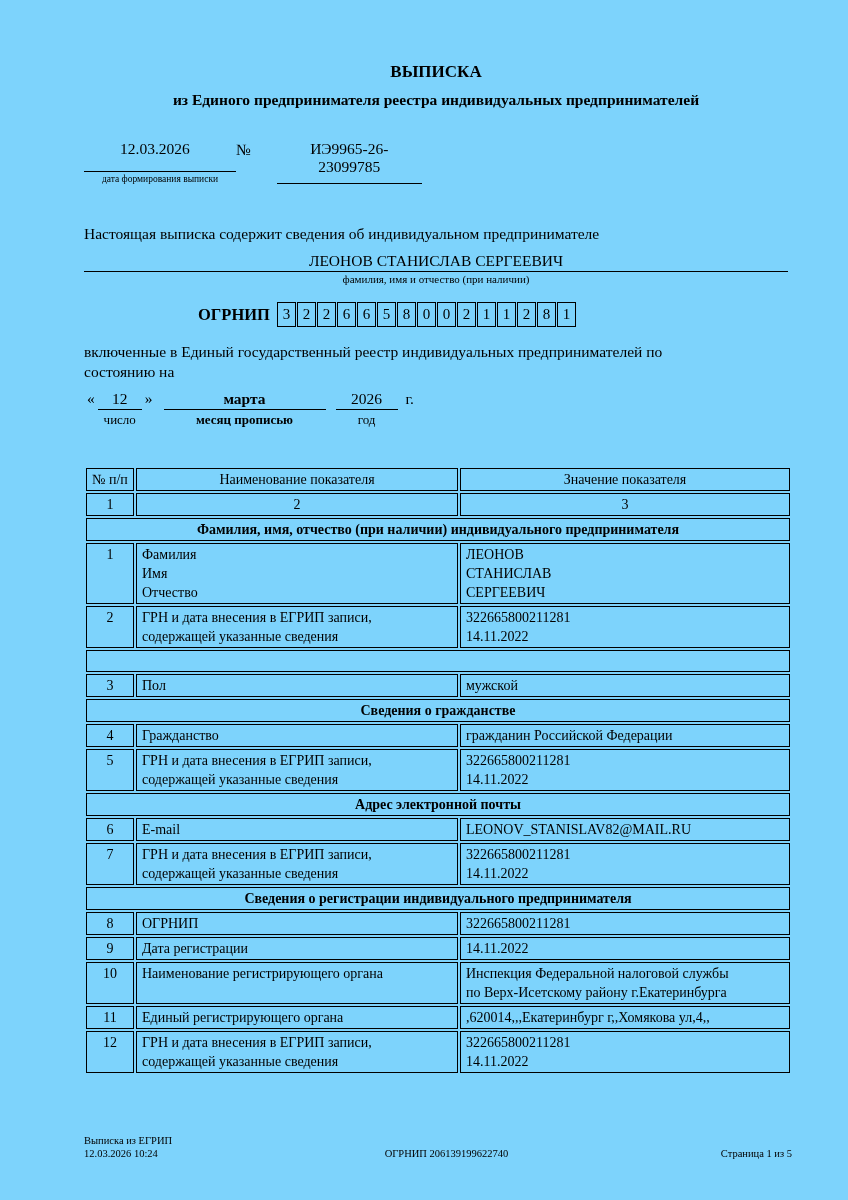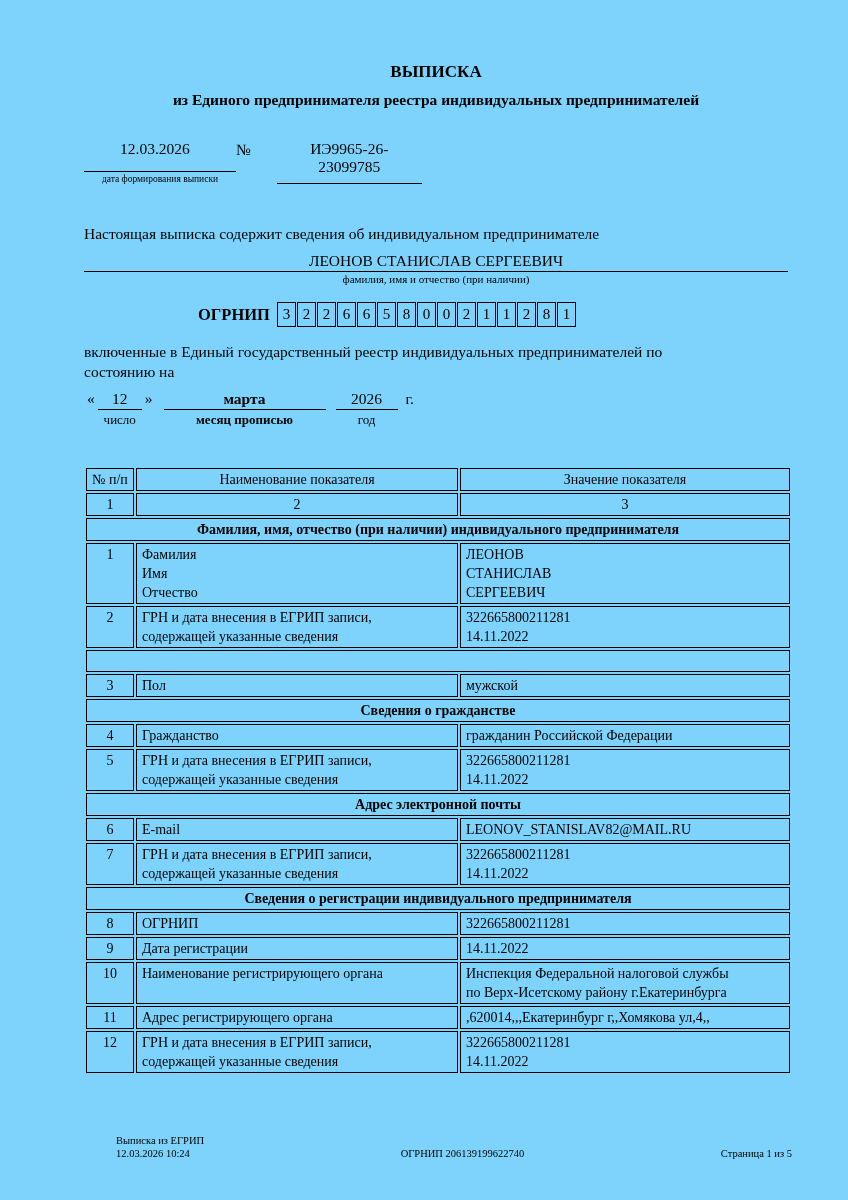--- a/index.html
+++ b/index.html
@@ -71,21 +71,21 @@
   td.c-head { text-align: center; }
   td.c-section { text-align: center; font-weight: bold; }
   td.c-empty { height: 22px; }
   .ml { white-space: pre-line; }
 
   .footer {
     position: absolute; left: 84px; right: 56px; bottom: 40px;
     display: flex; justify-content: space-between; align-items: flex-end;
     font-size: 10.5px; line-height: 13px;
   }
-  .footer-left { text-align: left; margin-left: 32px; }
+  .footer-left { text-align: left; }
 </style>
 </head>
 <body>
 
 <div class="page">
   <div class="content">
 
     <div class="doc-title">ВЫПИСКА</div>
     <div class="doc-subtitle">из Единого предпринимателя реестра индивидуальных предпринимателей</div>
 
@@ -240,21 +240,21 @@
             <td class="ml">14.11.2022</td>
           </tr>
           <tr>
             <td class="c-num">10</td>
             <td class="ml">Наименование регистрирующего органа</td>
             <td class="ml">Инспекция Федеральной налоговой службы
 по Верх-Исетскому району г.Екатеринбурга</td>
           </tr>
           <tr>
             <td class="c-num">11</td>
-            <td class="ml">Адрес регистрирующего органа</td>
+            <td class="ml">Единый регистрирующего органа</td>
             <td class="ml">,620014,,,Екатеринбург г,,Хомякова ул,4,,</td>
           </tr>
           <tr>
             <td class="c-num">12</td>
             <td class="ml">ГРН и дата внесения в ЕГРИП записи,
 содержащей указанные сведения</td>
             <td class="ml">322665800211281
 14.11.2022</td>
           </tr>
         </tbody>

